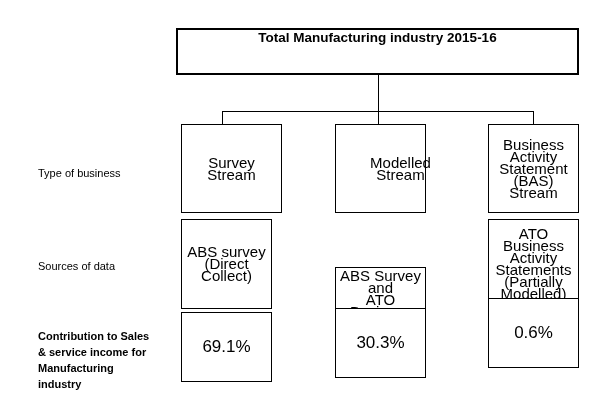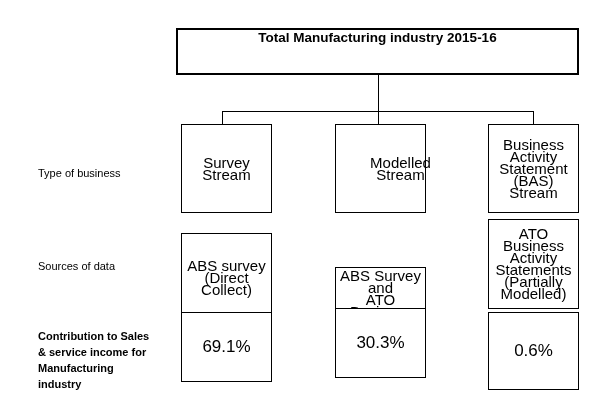--- a/index.html
+++ b/index.html
@@ -77,37 +77,37 @@
   <div class="line v" style="left:222px; top:111px; height:13px;"></div>
   <div class="line v" style="left:533px; top:111px; height:13px;"></div>
 
   <div class="rowlabel" style="left:38px; top:258px;">Sources of data</div>
   <div class="rowlabel" style="left:38px; top:165px;">Type of business</div>
   <div class="rowlabel" style="left:38px; top:328px;font-weight:bold;">Contribution to Sales
 &amp; service income for
 Manufacturing
 industry</div>
 
-  <div class="box" style="left:181px; top:124px; width:91px; height:89px;">
+  <div class="box" style="left:181px; top:124px; width:101px; height:89px;">
     <span class="cell-text">Survey
 Stream</span>
   </div>
   <div class="box" style="left:335px; top:124px; width:91px; height:89px;padding-left:40px;">
     <span class="cell-text">Modelled
 Stream</span>
   </div>
   <div class="box" style="left:488px; top:124px; width:91px; height:89px;">
     <span class="cell-text">Business
 Activity
 Statement
 (BAS)
 Stream</span>
   </div>
 
-  <div class="box" style="left:181px; top:233px; width:91px; height:90px;">
+  <div class="box" style="left:181px; top:219px; width:91px; height:90px;">
     <span class="cell-text">ABS survey
 (Direct Collect)</span>
   </div>
   <div class="box" style="left:335px; top:219px; width:91px; height:90px;margin-top:48px;">
     <span class="cell-text">ABS Survey and
 ATO Business
 Activity
 Statements
 (Modelled)</span>
   </div>
@@ -118,17 +118,17 @@
 (Partially
 Modelled)</span>
   </div>
 
   <div class="box" style="left:181px; top:312px; width:91px; height:70px;">
     <span class="cell-text pct-text">69.1%</span>
   </div>
   <div class="box" style="left:335px; top:308px; width:91px; height:70px;align-items:center;">
     <span class="cell-text pct-text">30.3%</span>
   </div>
-  <div class="box" style="left:488px; top:312px; width:91px; height:78px;">
+  <div class="box" style="left:488px; top:298px; width:91px; height:70px;">
     <span class="cell-text pct-text">0.6%</span>
   </div>
 
 </div>
 
 </body></html>

